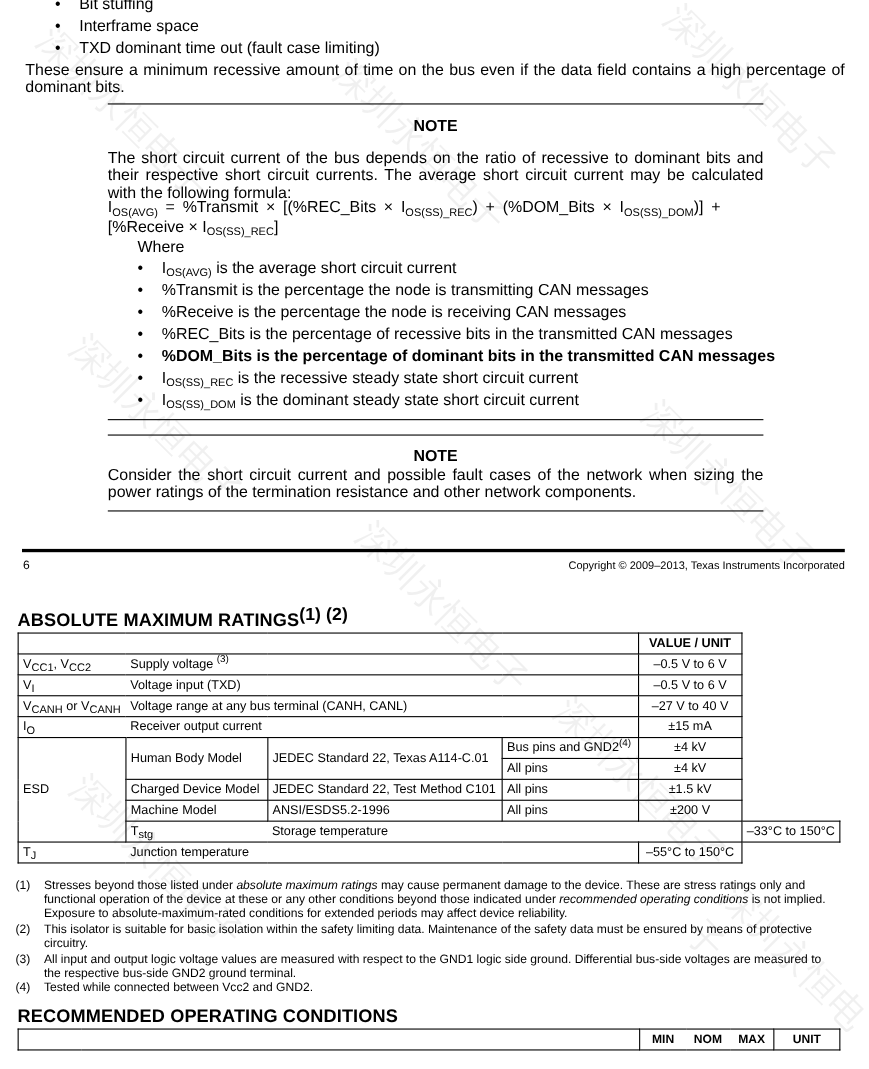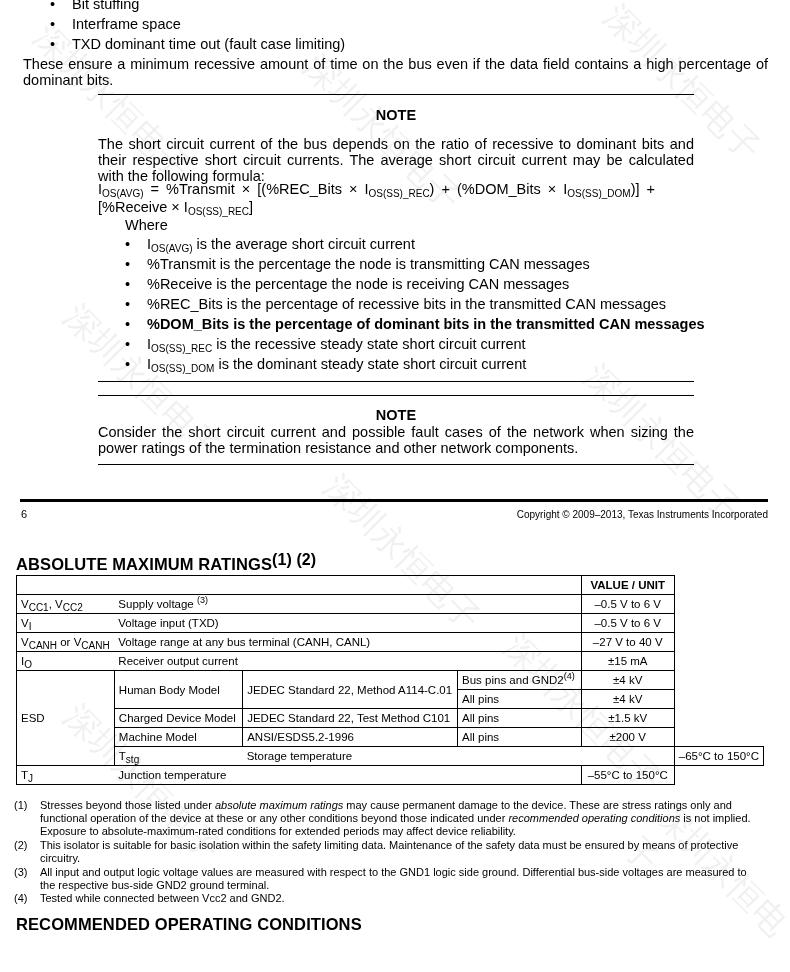--- a/index.html
+++ b/index.html
@@ -140,21 +140,21 @@
     <td class="c">–27 V to 40 V</td>
   </tr>
   <tr>
     <td style="border-right:none;"><span>I</span><sub>O</sub></td>
     <td colspan="3" style="border-left:none;">Receiver output current</td>
     <td class="c">±15 mA</td>
   </tr>
   <tr>
     <td rowspan="5">ESD</td>
     <td rowspan="2">Human Body Model</td>
-    <td rowspan="2">JEDEC Standard 22, Method A114-C.01</td>
+    <td rowspan="2">JEDEC Standard 22, Texas A114-C.01</td>
     <td><span>Bus pins and GND2</span><sup>(4)</sup></td>
     <td class="c">±4 kV</td>
   </tr>
   <tr>
     <td>All pins</td>
     <td class="c">±4 kV</td>
   </tr>
   <tr>
     <td>Charged Device Model</td>
     <td>JEDEC Standard 22, Test Method C101</td>
@@ -164,21 +164,21 @@
   <tr>
     <td>Machine Model</td>
     <td>ANSI/ESDS5.2-1996</td>
     <td>All pins</td>
     <td class="c">±200 V</td>
   </tr>
 
   <tr>
     <td style="border-right:none;"><span>T</span><sub>stg</sub></td>
     <td colspan="3" style="border-left:none;">Storage temperature</td>
-    <td class="c">–65°C to 150°C</td>
+    <td class="c">–33°C to 150°C</td>
   </tr>
   <tr>
     <td style="border-right:none;"><span>T</span><sub>J</sub></td>
     <td colspan="3" style="border-left:none;margin-left:46px;">Junction temperature</td>
     <td class="c">–55°C to 150°C</td>
   </tr>
 </tbody>
   </table>
 
 <div id="footnotes">
@@ -204,14 +204,21 @@
 <table style="left:16px;top:935px;width:748px;font-size:11px;">
   <colgroup>
     <col style="width:58px">
       <col style="width:508px">
       <col style="width:42px">
       <col style="width:40px">
       <col style="width:40px">
       <col style="width:60px">
   </colgroup>
   <tbody>
+      <tr>
+    <td colspan="2"></td>
+    <td class="c hdr" style="border-right:none;">MIN</td>
+    <td class="c hdr" style="border-left:none;border-right:none;">NOM</td>
+    <td class="c hdr" style="border-left:none;">MAX</td>
+    <td class="c hdr">UNIT</td>
+  </tr>
 </tbody>
   </table>
 
 </body></html>

